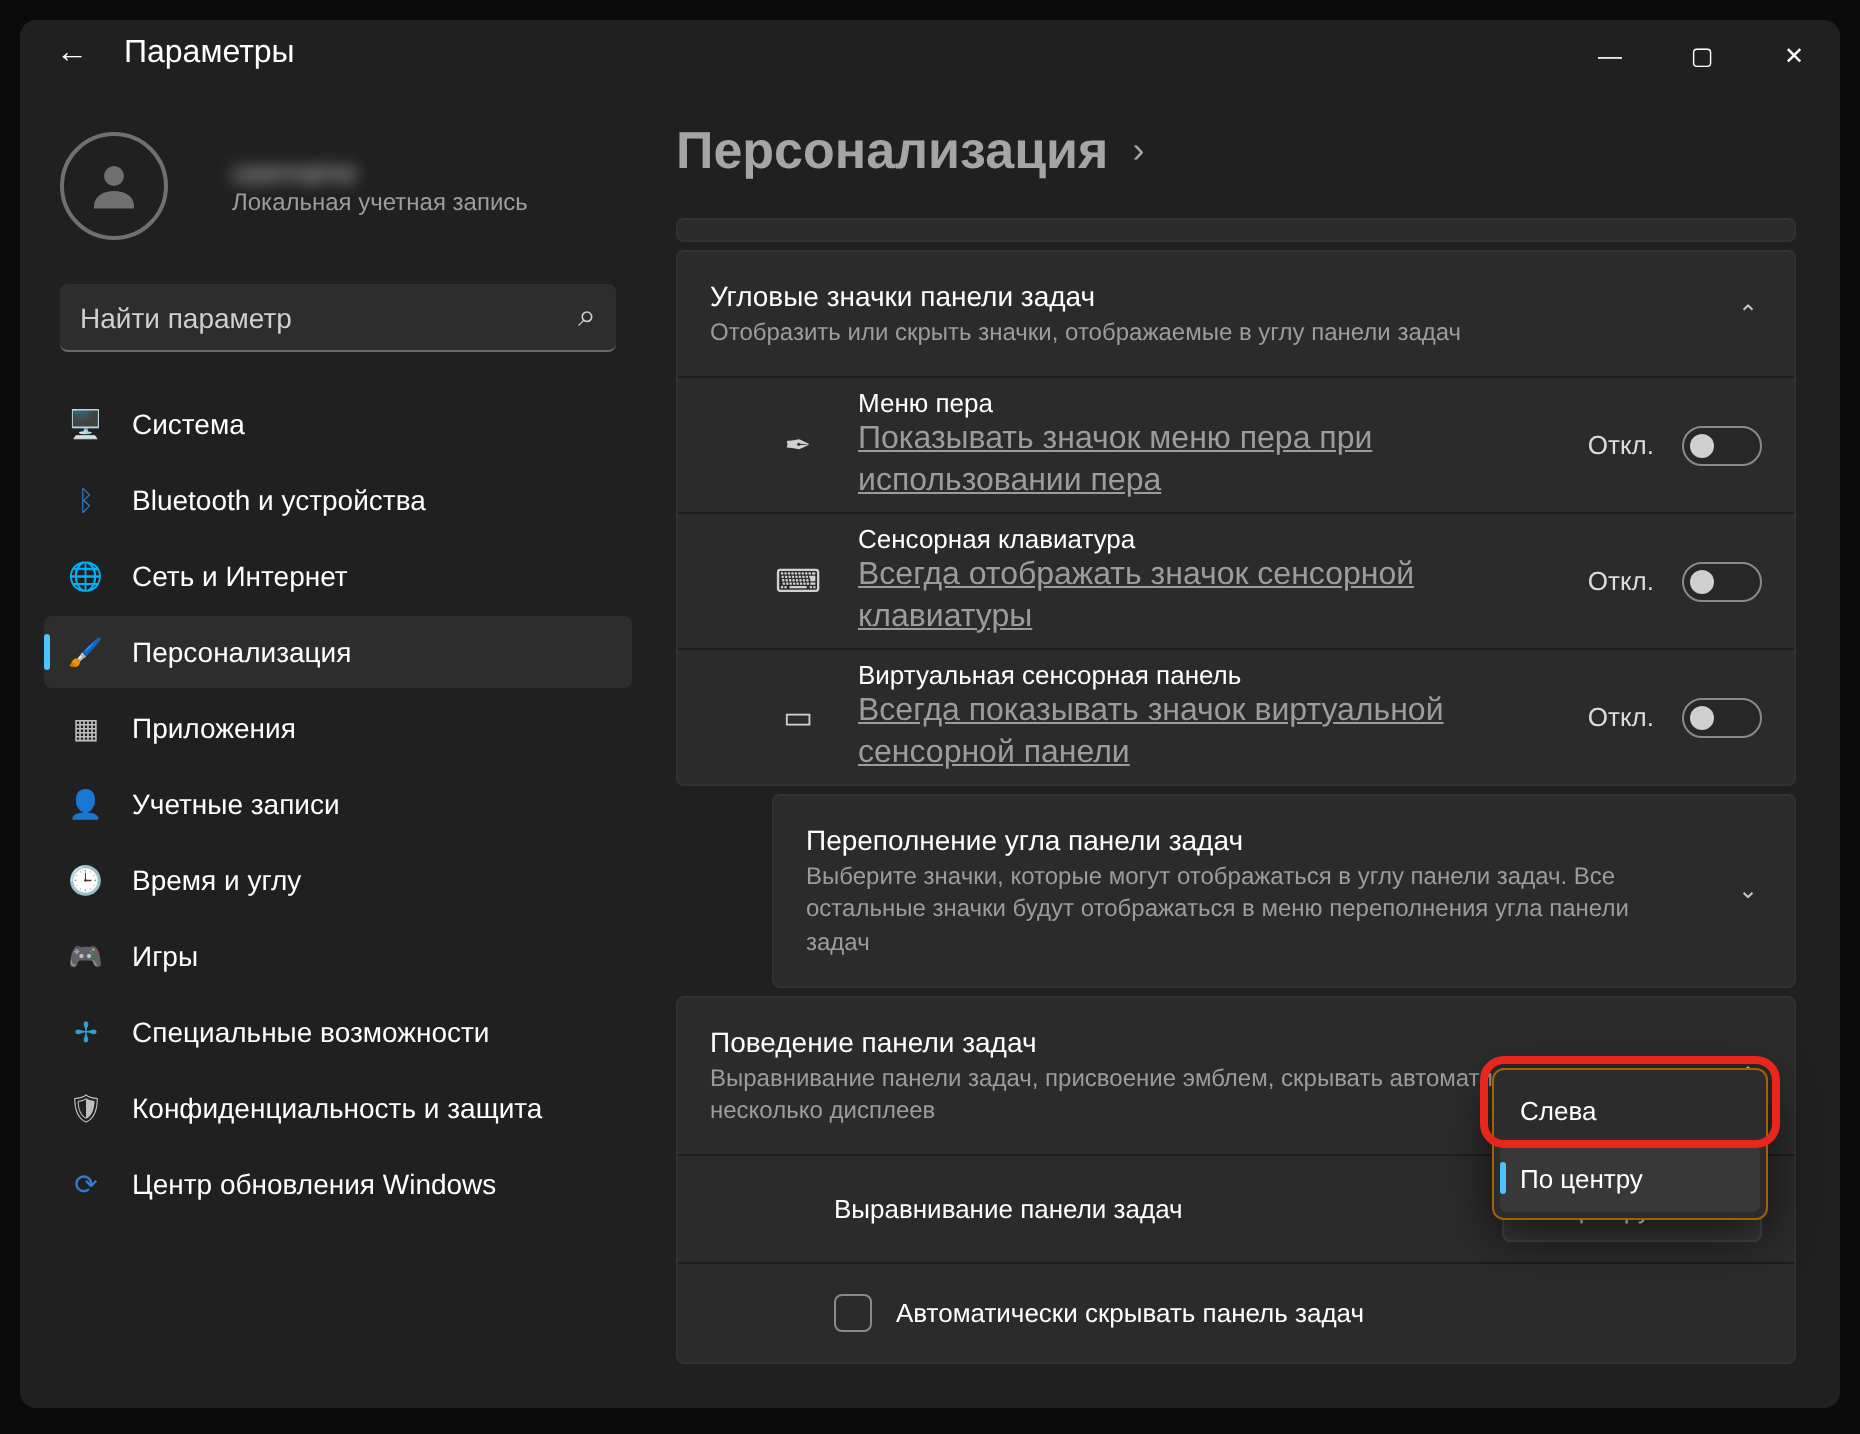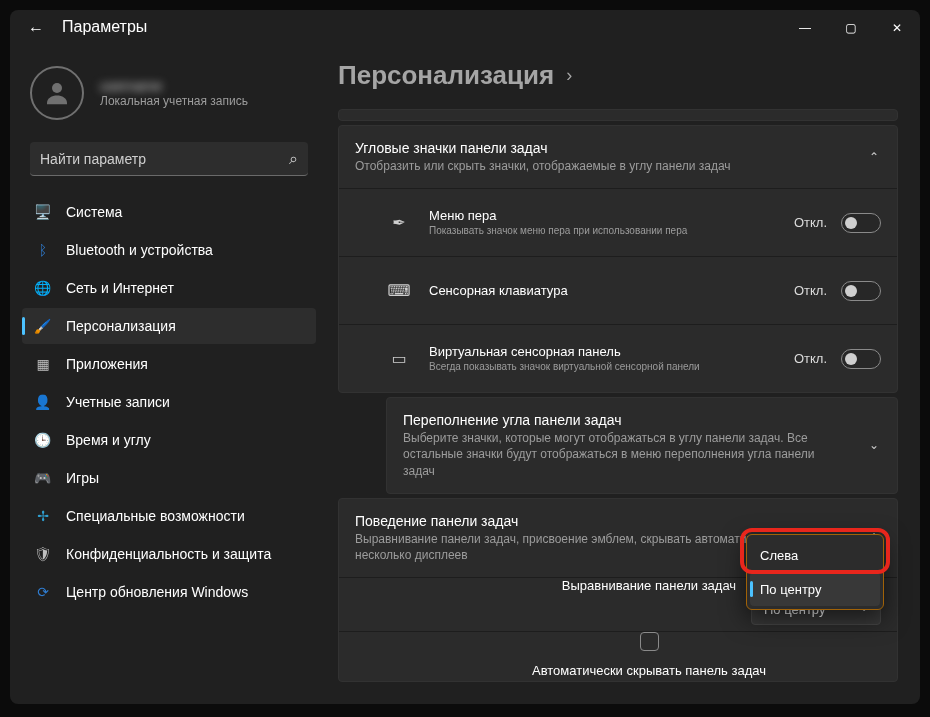--- a/index.html
+++ b/index.html
@@ -5,21 +5,21 @@
   * { box-sizing: border-box; margin: 0; padding: 0; font-family: "Segoe UI", sans-serif; }
   body { background: #0b0b0b; width: 930px; height: 717px; overflow: hidden; position: relative; }
   .window { position:absolute; left:10px; top:10px; width:910px; height:694px; background:#202020; border-radius:8px; overflow:hidden; color:#fff; display:flex; flex-direction:column; }
   .titlebar { height:36px; display:flex; align-items:center; justify-content:flex-end; position:relative; }
   .titlebar .back { position:absolute; left:18px; top:8px; color:#fff; font-size:16px; }
   .titlebar .title { position:absolute; left:52px; top:8px; font-size:16px; color:#fff; }
   .winbtns { display:flex; }
   .winbtn { width:46px; height:36px; display:flex; align-items:center; justify-content:center; color:#fff; font-size:12px; }
   .body { flex:1; display:flex; overflow:hidden; }
   .sidebar { width:310px; padding:10px 4px 0 12px; display:flex; flex-direction:column; }
-  .user { display:flex; align-items:center; gap:16px; padding:10px 8px 18px 8px; }
+  .user { display:flex; align-items:center; gap:32px; padding:10px 8px 18px 8px; }
   .avatar { width:54px; height:54px; border-radius:50%; border:2px solid #707070; display:flex; align-items:center; justify-content:center; }
   .avatar svg { width:30px; height:30px; fill:#707070; }
   .user-name { color:#cfcfcf; font-size:14px; filter:blur(4px); }
   .user-sub { color:#9c9c9c; font-size:12px; }
   .search { margin:4px 8px 18px 8px; height:34px; background:#2d2d2d; border-bottom:1px solid #6a6a6a; border-radius:4px; display:flex; align-items:center; padding:0 10px; justify-content:space-between; }
   .search input { background:transparent; border:none; color:#cfcfcf; font-size:14px; outline:none; flex:1; }
   .search input::placeholder { color:#cfcfcf; }
   .nav { display:flex; flex-direction:column; gap:2px; }
   .nav-item { height:36px; border-radius:4px; display:flex; align-items:center; gap:14px; padding:0 12px; font-size:14px; color:#fff; cursor:pointer; }
   .nav-item.active { background:#2d2d2d; position:relative; }
@@ -35,28 +35,28 @@
   .content::-webkit-scrollbar-thumb { background:#5a5a5a; border-radius:2px; }
   .card { background:#2b2b2b; border:1px solid #323232; border-radius:4px; margin-bottom:4px; }
   .card-hd { padding:14px 50px 14px 16px; position:relative; }
   .card-hd .t { font-size:14px; color:#fff; }
   .card-hd .s { font-size:12px; color:#9c9c9c; margin-top:2px; line-height:1.35; }
   .chev { position:absolute; right:18px; top:50%; transform:translateY(-50%); font-size:12px; color:#c8c8c8; }
   .row { display:flex; align-items:center; height:68px; border-top:1px solid #1d1d1d; padding:0 16px 0 46px; position:relative; }
   .row .ricon { position:absolute; left:46px; width:28px; text-align:center; font-size:16px; color:#cfcfcf; }
   .row .rtext { margin-left:44px; flex:1; padding-right:10px; }
   .row .rtext .t { font-size:13px; color:#fff; }
-  .row .rtext .s { font-size:10px; color:#9c9c9c; margin-top:1px; line-height:1.3; }
+  .row .rtext .s { font-size:16px; color:#9c9c9c; margin-top:1px; line-height:1.3;text-decoration:underline; }
   .row .state { font-size:13px; color:#dcdcdc; margin-right:14px; }
   .toggle { width:40px; height:20px; border-radius:10px; border:1px solid #8a8a8a; background:#272727; position:relative; }
   .toggle::after { content:""; position:absolute; left:3px; top:3px; width:12px; height:12px; border-radius:50%; background:#cfcfcf; }
-  .subrow { display:flex; align-items:center; height:54px; border-top:1px solid #1d1d1d; padding:0 16px 0 78px; font-size:13px; color:#fff;flex-direction:column; }
+  .subrow { display:flex; align-items:center; height:54px; border-top:1px solid #1d1d1d; padding:0 16px 0 78px; font-size:13px; color:#fff; }
   .subrow .drop { margin-left:auto; background:#383838; border:1px solid #454545; border-radius:4px; height:32px; min-width:130px; display:flex; align-items:center; padding:0 28px 0 12px; position:relative; font-size:13px; }
   .subrow .drop::after { content:"⌄"; position:absolute; right:10px; top:4px; font-size:14px; color:#cfcfcf; }
-  .checkrow { display:flex; align-items:center; height:50px; border-top:1px solid #1d1d1d; padding:0 16px 0 78px; font-size:13px; color:#fff; gap:12px;flex-direction:column; }
+  .checkrow { display:flex; align-items:center; height:50px; border-top:1px solid #1d1d1d; padding:0 16px 0 78px; font-size:13px; color:#fff; gap:12px; }
   .chk { width:19px; height:19px; border:1px solid #8a8a8a; border-radius:4px; }
   .thin { height:12px; background:#2b2b2b; border:1px solid #323232; border-radius:4px; margin-bottom:4px; }
   .popup { position:absolute; right:36px; top:488px; width:138px; background:#2c2c2c; border:1px solid #a16207; border-radius:6px; box-shadow:0 8px 24px rgba(0,0,0,.6); padding:3px; z-index:10; }
   .popup .opt { height:34px; border-radius:4px; display:flex; align-items:center; padding:0 10px; font-size:13px; color:#fff; position:relative; }
   .popup .opt.sel { background:#383838; }
   .popup .opt.sel::before { content:""; position:absolute; left:0; top:9px; bottom:9px; width:3px; background:#4cc2ff; border-radius:2px; }
   .hl { position:absolute; right:30px; top:482px; width:150px; height:46px; border:4px solid #e8261c; border-radius:12px; z-index:11; pointer-events:none; }
 </style>
 </head>
 <body>
@@ -160,20 +160,21 @@
                   <div class="t">Меню пера</div>
                   <div class="s">Показывать значок меню пера при использовании пера</div>
                 </div>
                 <div class="state">Откл.</div>
                 <div class="toggle"></div>
               </div>
               <div class="row">
                 <div class="ricon">⌨</div>
                 <div class="rtext">
                   <div class="t">Сенсорная клавиатура</div>
+                  <div class="s">Всегда отображать значок сенсорной клавиатуры</div>
                 </div>
                 <div class="state">Откл.</div>
                 <div class="toggle"></div>
               </div>
               <div class="row">
                 <div class="ricon">▭</div>
                 <div class="rtext">
                   <div class="t">Виртуальная сенсорная панель</div>
                   <div class="s">Всегда показывать значок виртуальной сенсорной панели</div>
                 </div>

